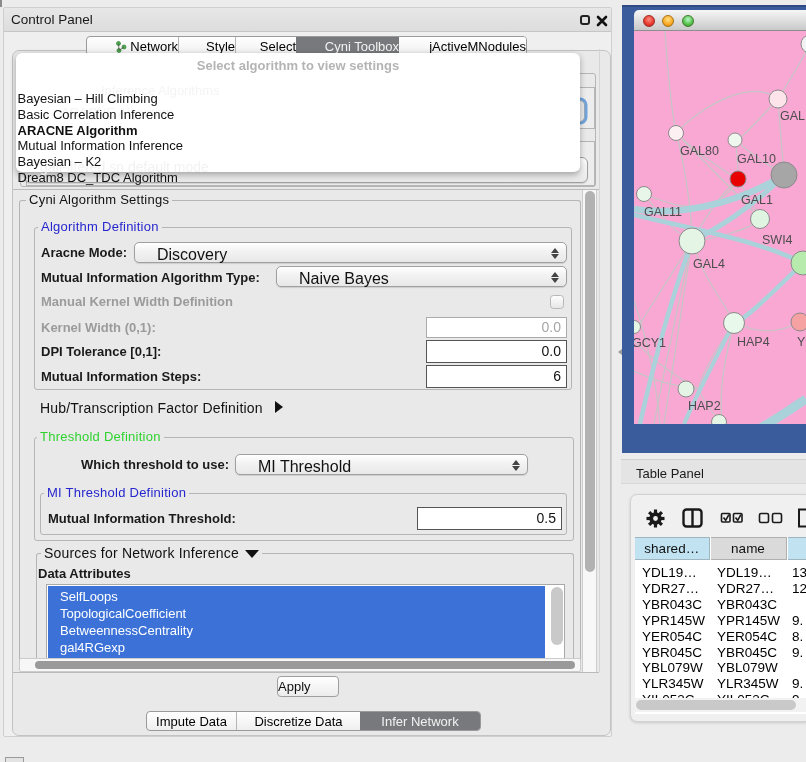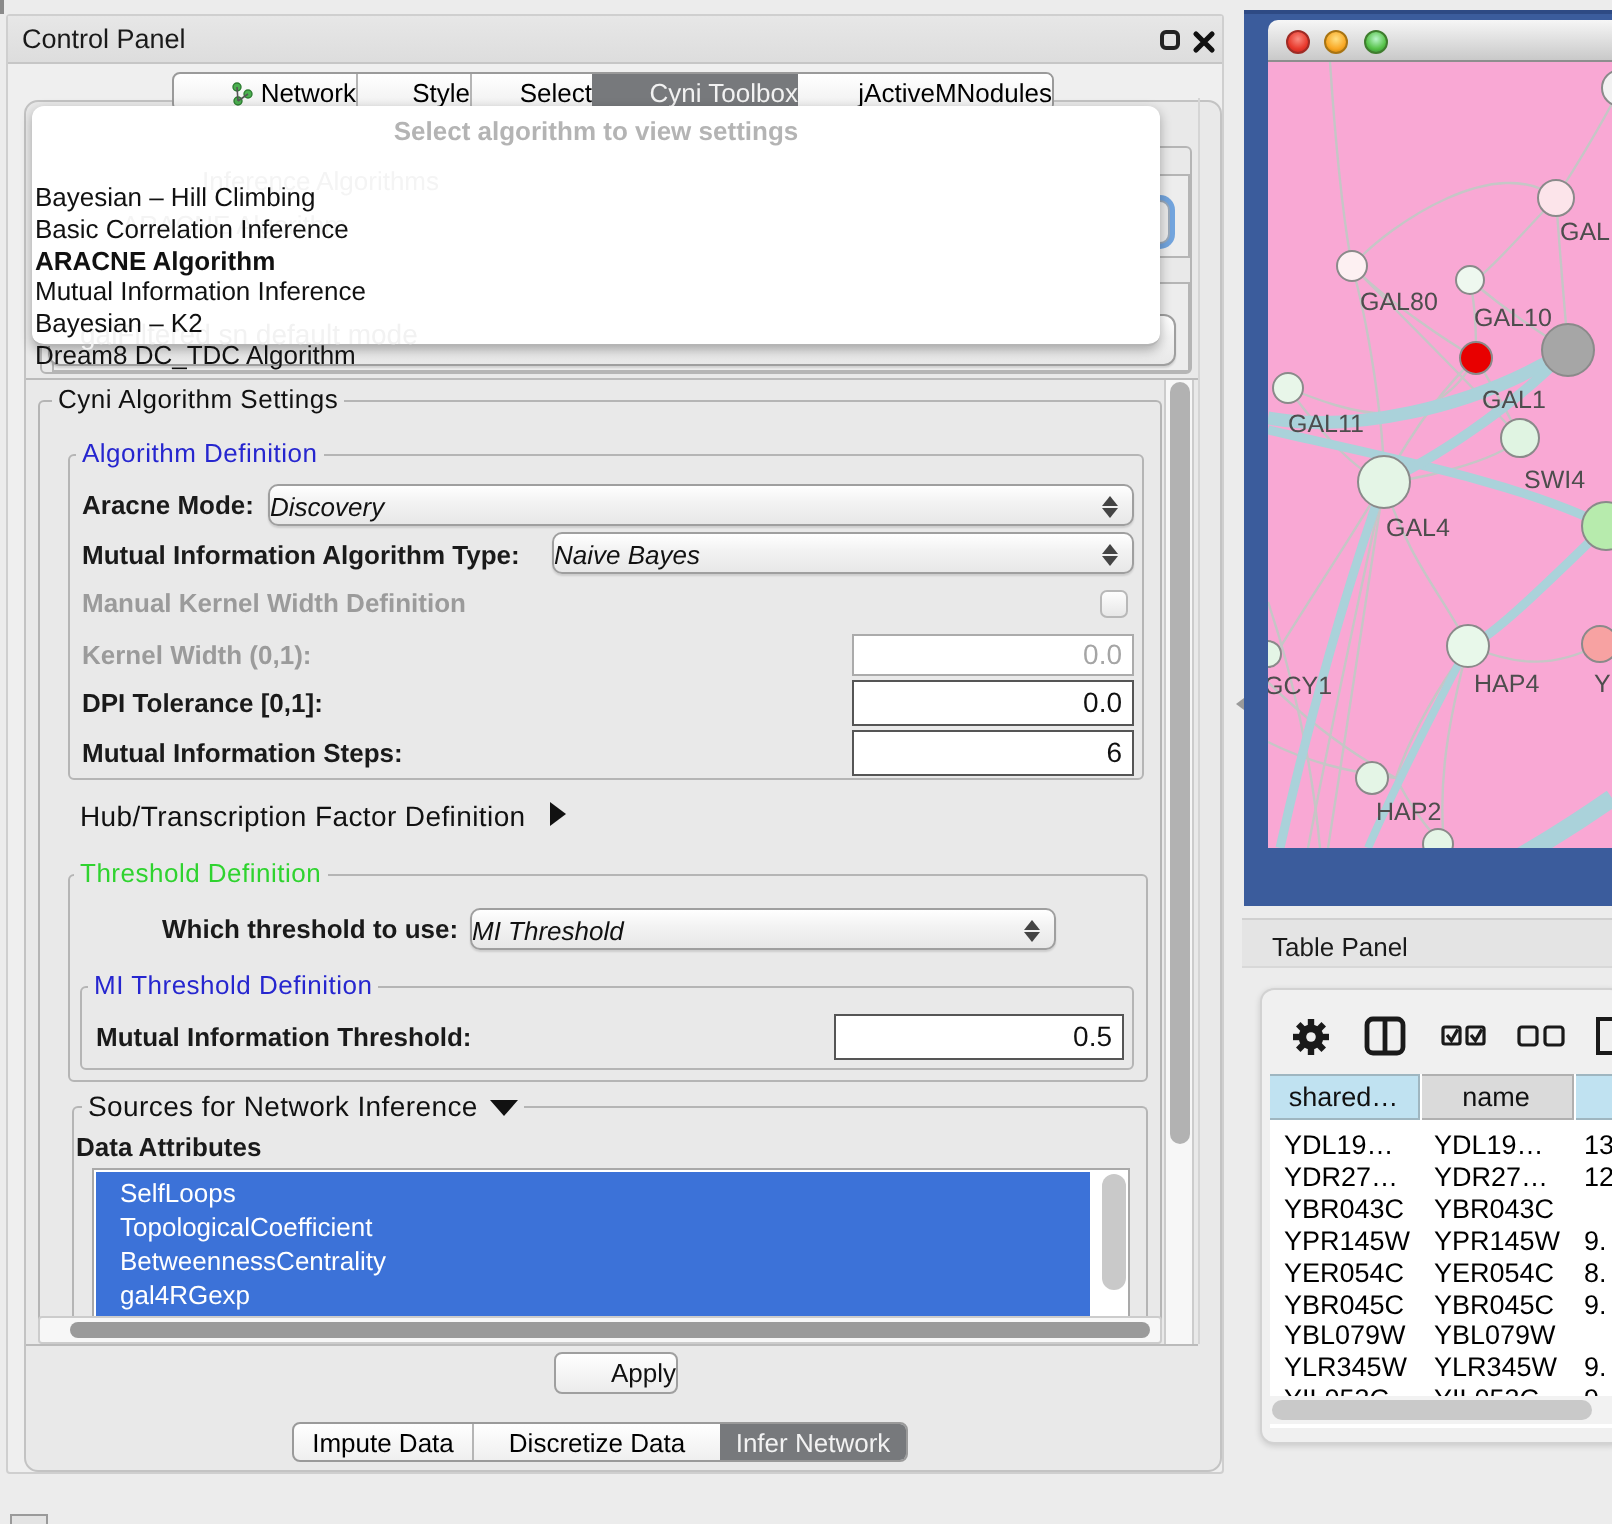--- a/index.html
+++ b/index.html
@@ -5,21 +5,21 @@
 * { margin:0; padding:0; box-sizing:border-box; }
 html,body { width:806px; height:762px; overflow:hidden; }
 body { background:#ececec; font-family:"Liberation Sans", sans-serif; position:relative; }
 .abs { position:absolute; }
 .b { font-weight:bold; }
 .grp { position:absolute; border:1px solid #b5b5b5; border-radius:3px; }
 .glabel { position:absolute; background:#e9e9e9; padding:0 3px; font-size:13px; letter-spacing:0.25px; line-height:14px; white-space:nowrap; }
 .lbl { position:absolute; font-size:13px; font-weight:bold; color:#1a1a1a; white-space:nowrap; line-height:14px; }
 .combo { position:absolute; border:1px solid #9f9f9f; border-radius:5px;
   background:linear-gradient(#ffffff,#f2f2f2 45%,#e8e8e8); box-shadow:0 1px 1px rgba(0,0,0,0.12); }
-.combo .ctext { position:absolute; left:0; top:3px; font-size:13px; color:#111;font-style:italic; }
+.combo .ctext { position:absolute; left:22px; top:3px; font-size:16px; color:#111; }
 .carr { position:absolute; right:6px; top:0; bottom:0; width:10px; }
 .carr:before { content:""; position:absolute; left:1px; top:50%; margin-top:-9px;
   border:4px solid transparent; border-bottom:5px solid #444; }
 .carr:after { content:""; position:absolute; left:1px; top:50%; margin-top:1px;
   border:4px solid transparent; border-top:5px solid #444; }
 .tfield { position:absolute; background:#fff; border:1px solid #4a4a4a; font-size:14px; color:#111;
   text-align:right; padding-right:5px; }
 </style>
 </head>
 <body>
@@ -128,26 +128,26 @@
 
 <div class="abs" style="left:19px;top:658px;width:562px;height:14px;background:#f7f7f7;border:1px solid #ccc;border-radius:2px;"></div>
 <div class="abs" style="left:35px;top:661px;width:540px;height:8px;background:#9a9a9a;border-radius:4px;"></div>
 
 <div class="abs" style="left:582px;top:190px;width:15px;height:482px;background:#f7f7f7;border-left:1px solid #ccc;border-right:1px solid #ccc;"></div>
 <div class="abs" style="left:584.5px;top:191px;width:10px;height:381px;background:#b2b2b2;border-radius:5px;"></div>
 <div class="abs" style="left:599px;top:49px;width:1px;height:623px;background:#d5d5d5;"></div>
 
 <div class="abs" style="left:13px;top:672px;width:586px;height:1px;background:#bbb;"></div>
 
-<div class="abs" style="left:277px;top:676px;width:62px;height:21px;background:linear-gradient(#ffffff,#ececec);border:1px solid #9f9f9f;border-radius:4px;text-align:right;font-size:13px;line-height:19px;color:#111;">Apply</div>
+<div class="abs" style="left:277px;top:676px;width:62px;height:21px;background:linear-gradient(#ffffff,#ececec);border:1px solid #9f9f9f;border-radius:4px;text-align:left;font-size:13px;line-height:19px;color:#111;">Apply</div>
 
 <div class="abs" style="left:146px;top:711px;height:20px;display:flex;border:1px solid #9a9a9a;border-radius:4px;overflow:hidden;background:linear-gradient(#ffffff,#efefef);font-size:13px;text-align:center;">
   <div style="width:90px;padding-top:2px;border-right:1px solid #b5b5b5;">Impute Data</div>
   <div style="width:123px;padding-top:2px;">Discretize Data</div>
-  <div style="width:93px;padding-top:2px;background:#77797c;color:#f2f2f2;">Infer Network</div>
+  <div style="width:120px;padding-top:2px;background:#77797c;color:#f2f2f2;">Infer Network</div>
 </div>
 
 <div class="abs" style="left:5px;top:757px;width:19px;height:10px;background:#e3e3e3;border:1.5px solid #9a9a9a;"></div>
 
 <div class="abs" style="left:16px;top:53px;width:564px;height:120px;background:#fff;border-radius:6px;border-bottom:1px solid #b5b5b5;box-shadow:0 2px 6px rgba(0,0,0,0.3);">
   <div style="position:absolute;left:85px;top:30px;font-size:13px;color:#f4f4f4;">Inference Algorithms</div>
   <div style="position:absolute;left:45px;top:52px;font-size:13px;color:#f4f4f4;">ARACNE Algorithm</div>
   <div style="position:absolute;left:24px;top:106px;font-size:14px;color:#f2f2f2;">galFiltered sn default mode</div>
   <div style="position:absolute;top:5px;left:0;width:100%;text-align:center;font-size:13px;font-weight:bold;color:#b4b4b4;">Select algorithm to view settings</div>
   <div style="position:absolute;top:21px;left:1.5px;font-size:13px;color:#111;line-height:15.8px;margin-top:17px;">

